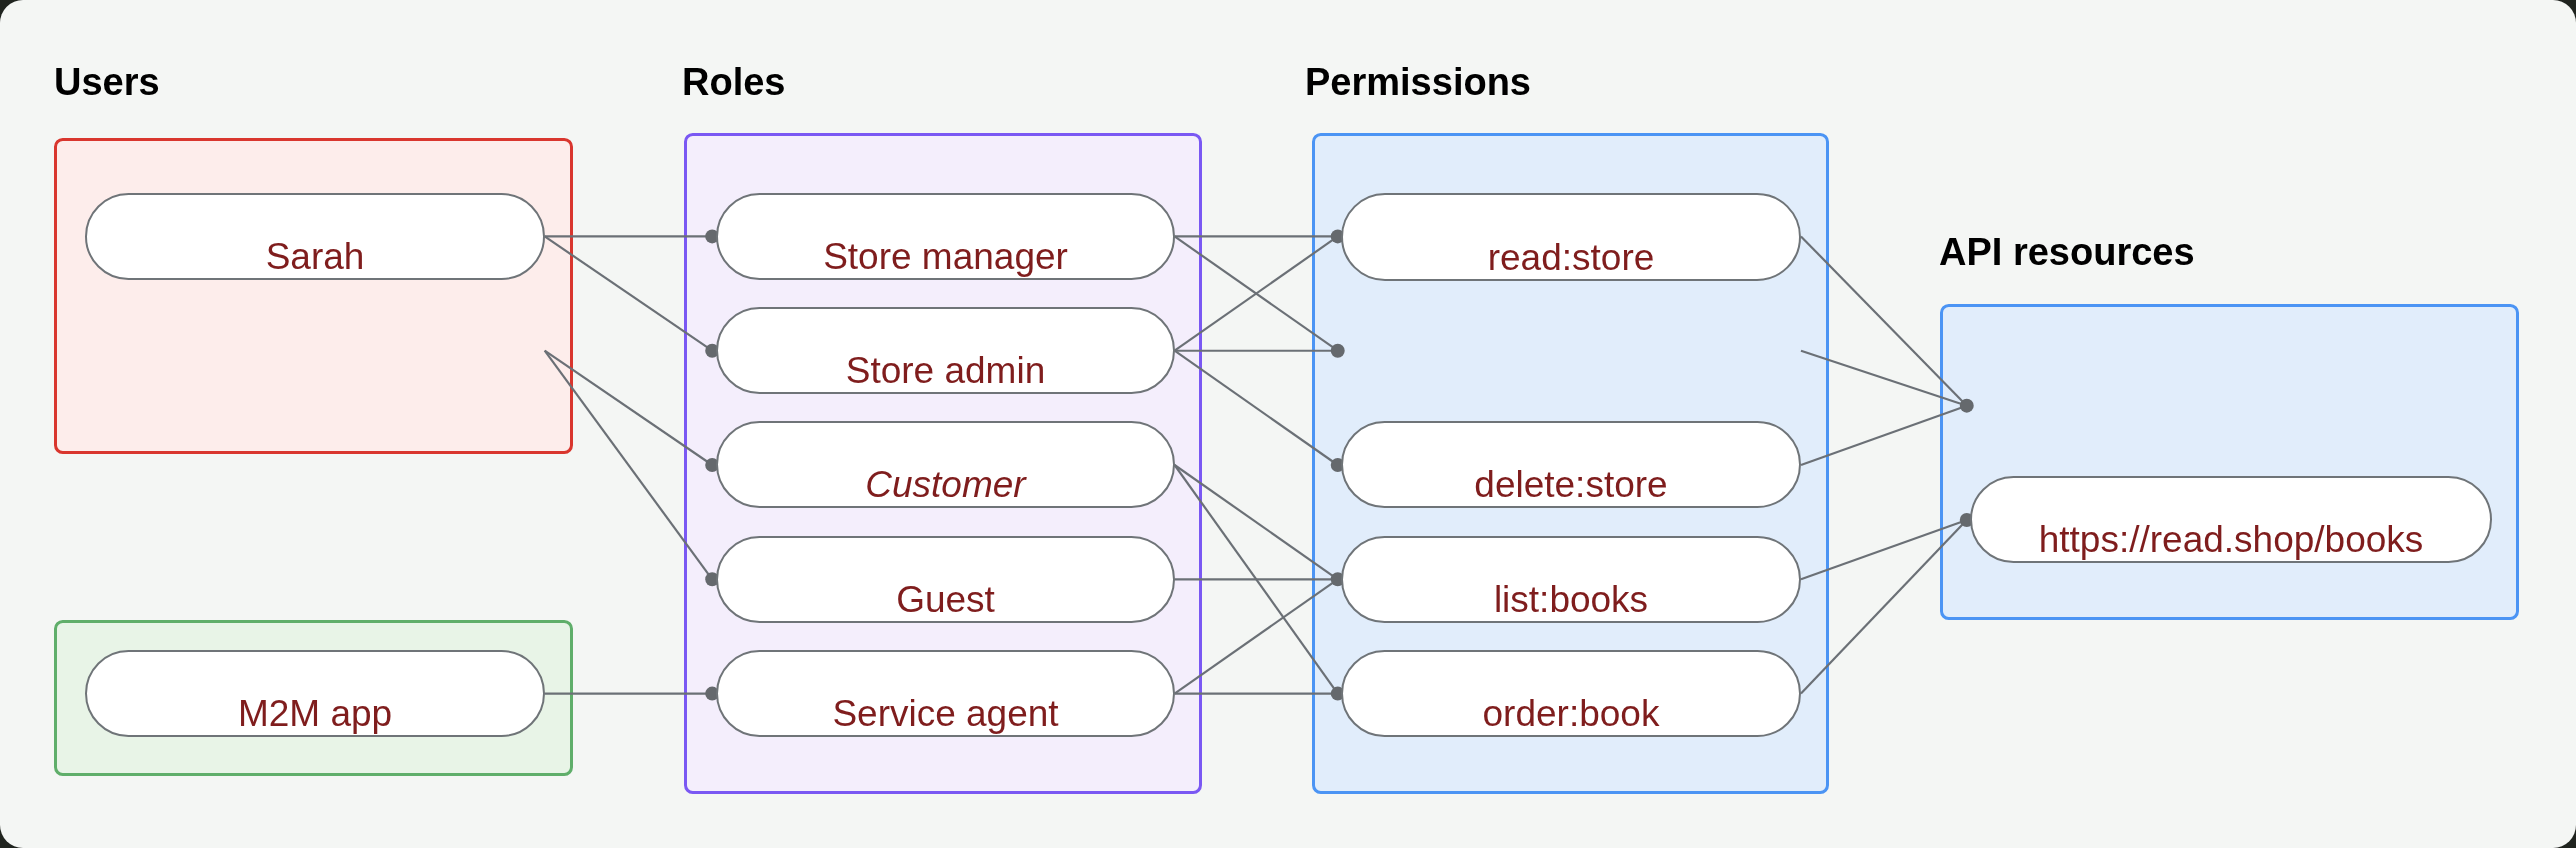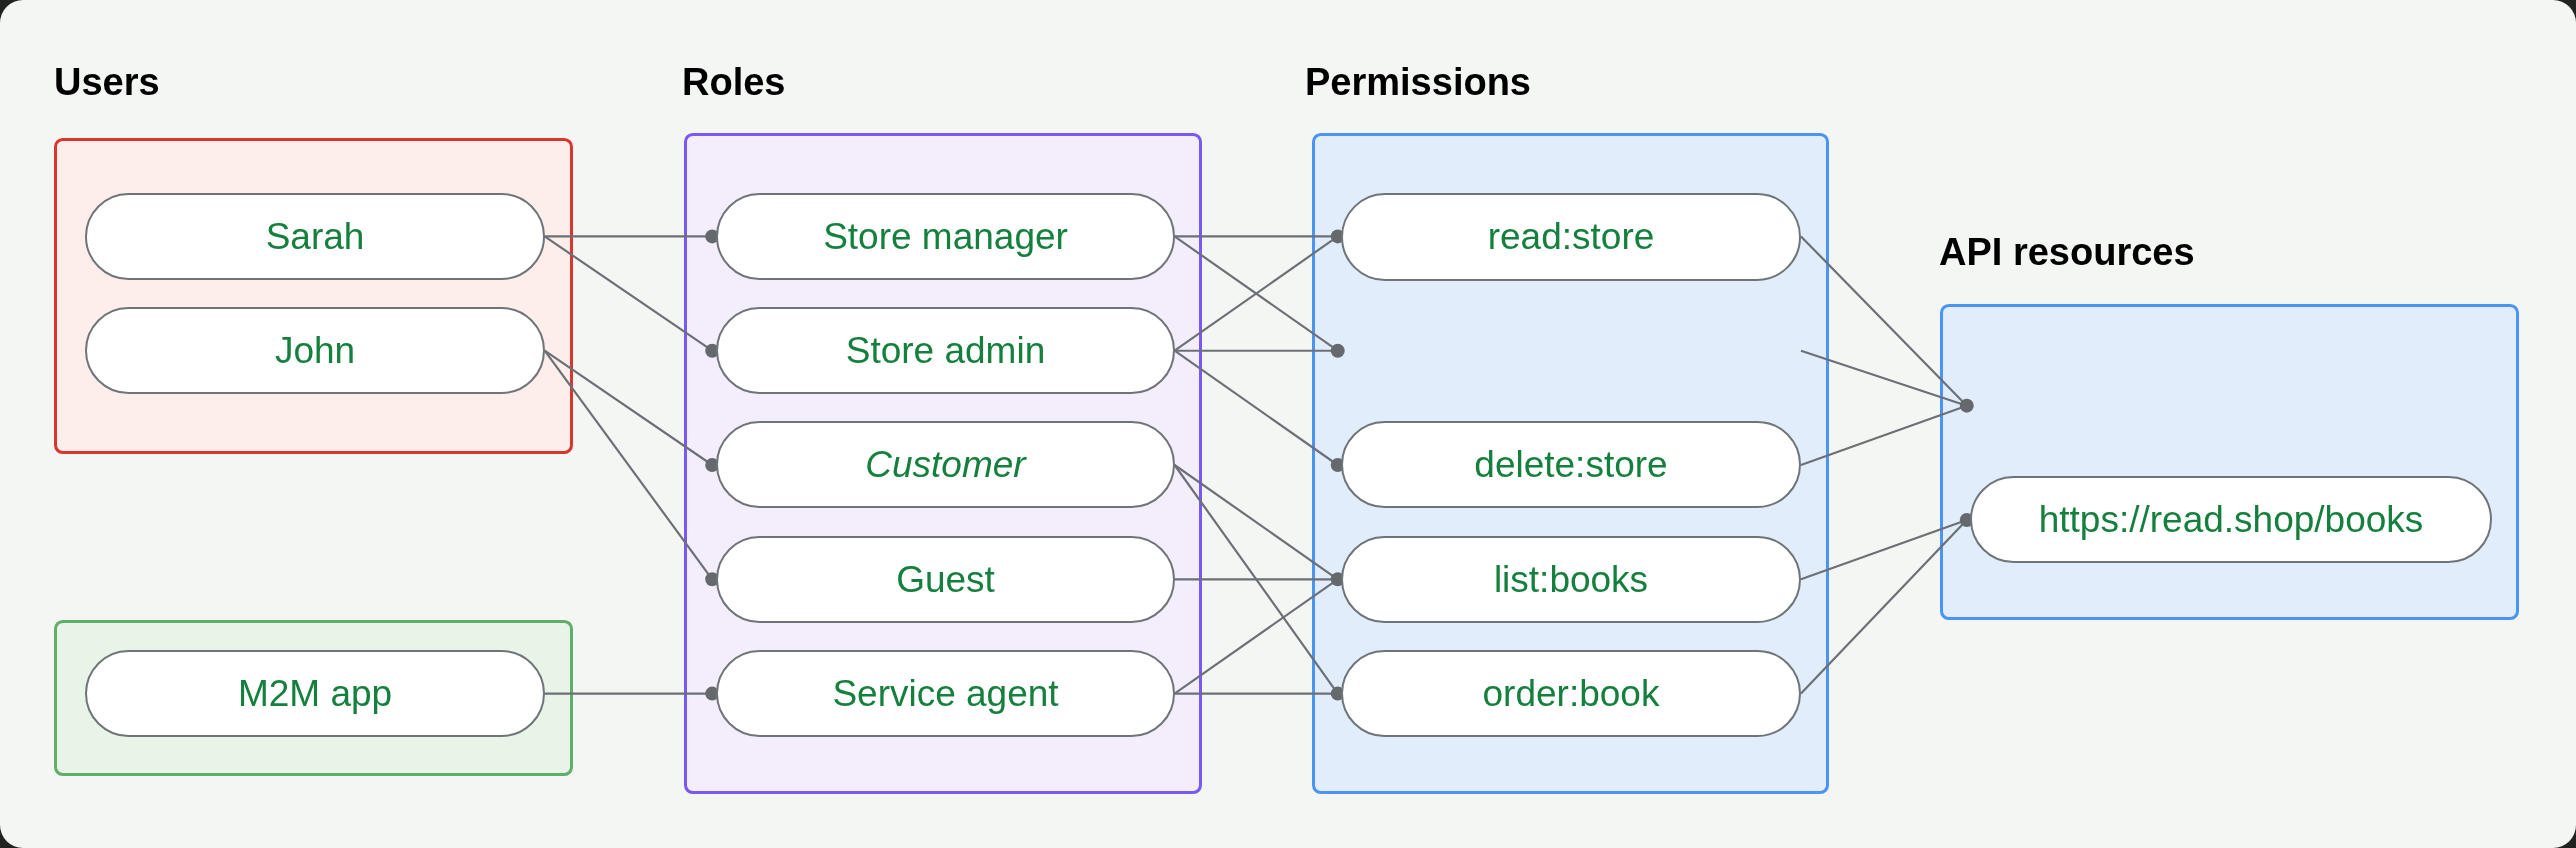--- a/index.html
+++ b/index.html
@@ -32,25 +32,25 @@
     line-height:1.05;
     white-space:nowrap;
   }
   .pill{
     position:absolute;
     box-sizing:border-box;
     background:#ffffff;
     border:2.2px solid #6f7478;
     border-radius:872px;
     display:flex;
-    align-items:center;
+    align-items:flex-end;
     justify-content:center;
     font-size:37px;
     font-weight:400;
-    color:#15803d;
+    color:#7f1d1d;
     white-space:nowrap;
   }
 </style>
 </head>
 <body>
 
 <div class="page">
   <div class="layer" id="groups-layer">
       <div class="group" style="left: 54px; top: 138px; width: 519px; height: 316px; border-color: rgb(217, 54, 46); background: rgb(253, 237, 235);"></div>
       <div class="group-label" style="left: 54px; top: 63px;">Users</div>
@@ -93,23 +93,20 @@
       <circle cx="1533" cy="533" r="8" fill="#65696d"></circle>
       <circle cx="1533" cy="664" r="8" fill="#65696d"></circle>
       <circle cx="1533" cy="795" r="8" fill="#65696d"></circle>
       <circle cx="2254" cy="465" r="8" fill="#65696d"></circle>
       <circle cx="2254" cy="596" r="8" fill="#65696d"></circle>
     </svg>
   <div class="layer" id="nodes-layer">
       <div class="pill" style="left: 85px; top: 193px; width: 460px; height: 87px;">
         <span>Sarah</span>
       </div>
-      <div class="pill" style="left: 85px; top: 307px; width: 460px; height: 87px;">
-        <span>John</span>
-      </div>
       <div class="pill" style="left: 85px; top: 650px; width: 460px; height: 87px;">
         <span>M2M app</span>
       </div>
       <div class="pill" style="left: 716px; top: 193px; width: 459px; height: 87px;">
         <span>Store manager</span>
       </div>
       <div class="pill" style="left: 716px; top: 307px; width: 459px; height: 87px;">
         <span>Store admin</span>
       </div>
       <div class="pill" style="left: 716px; top: 421px; width: 459px; height: 87px; font-style: italic;">

